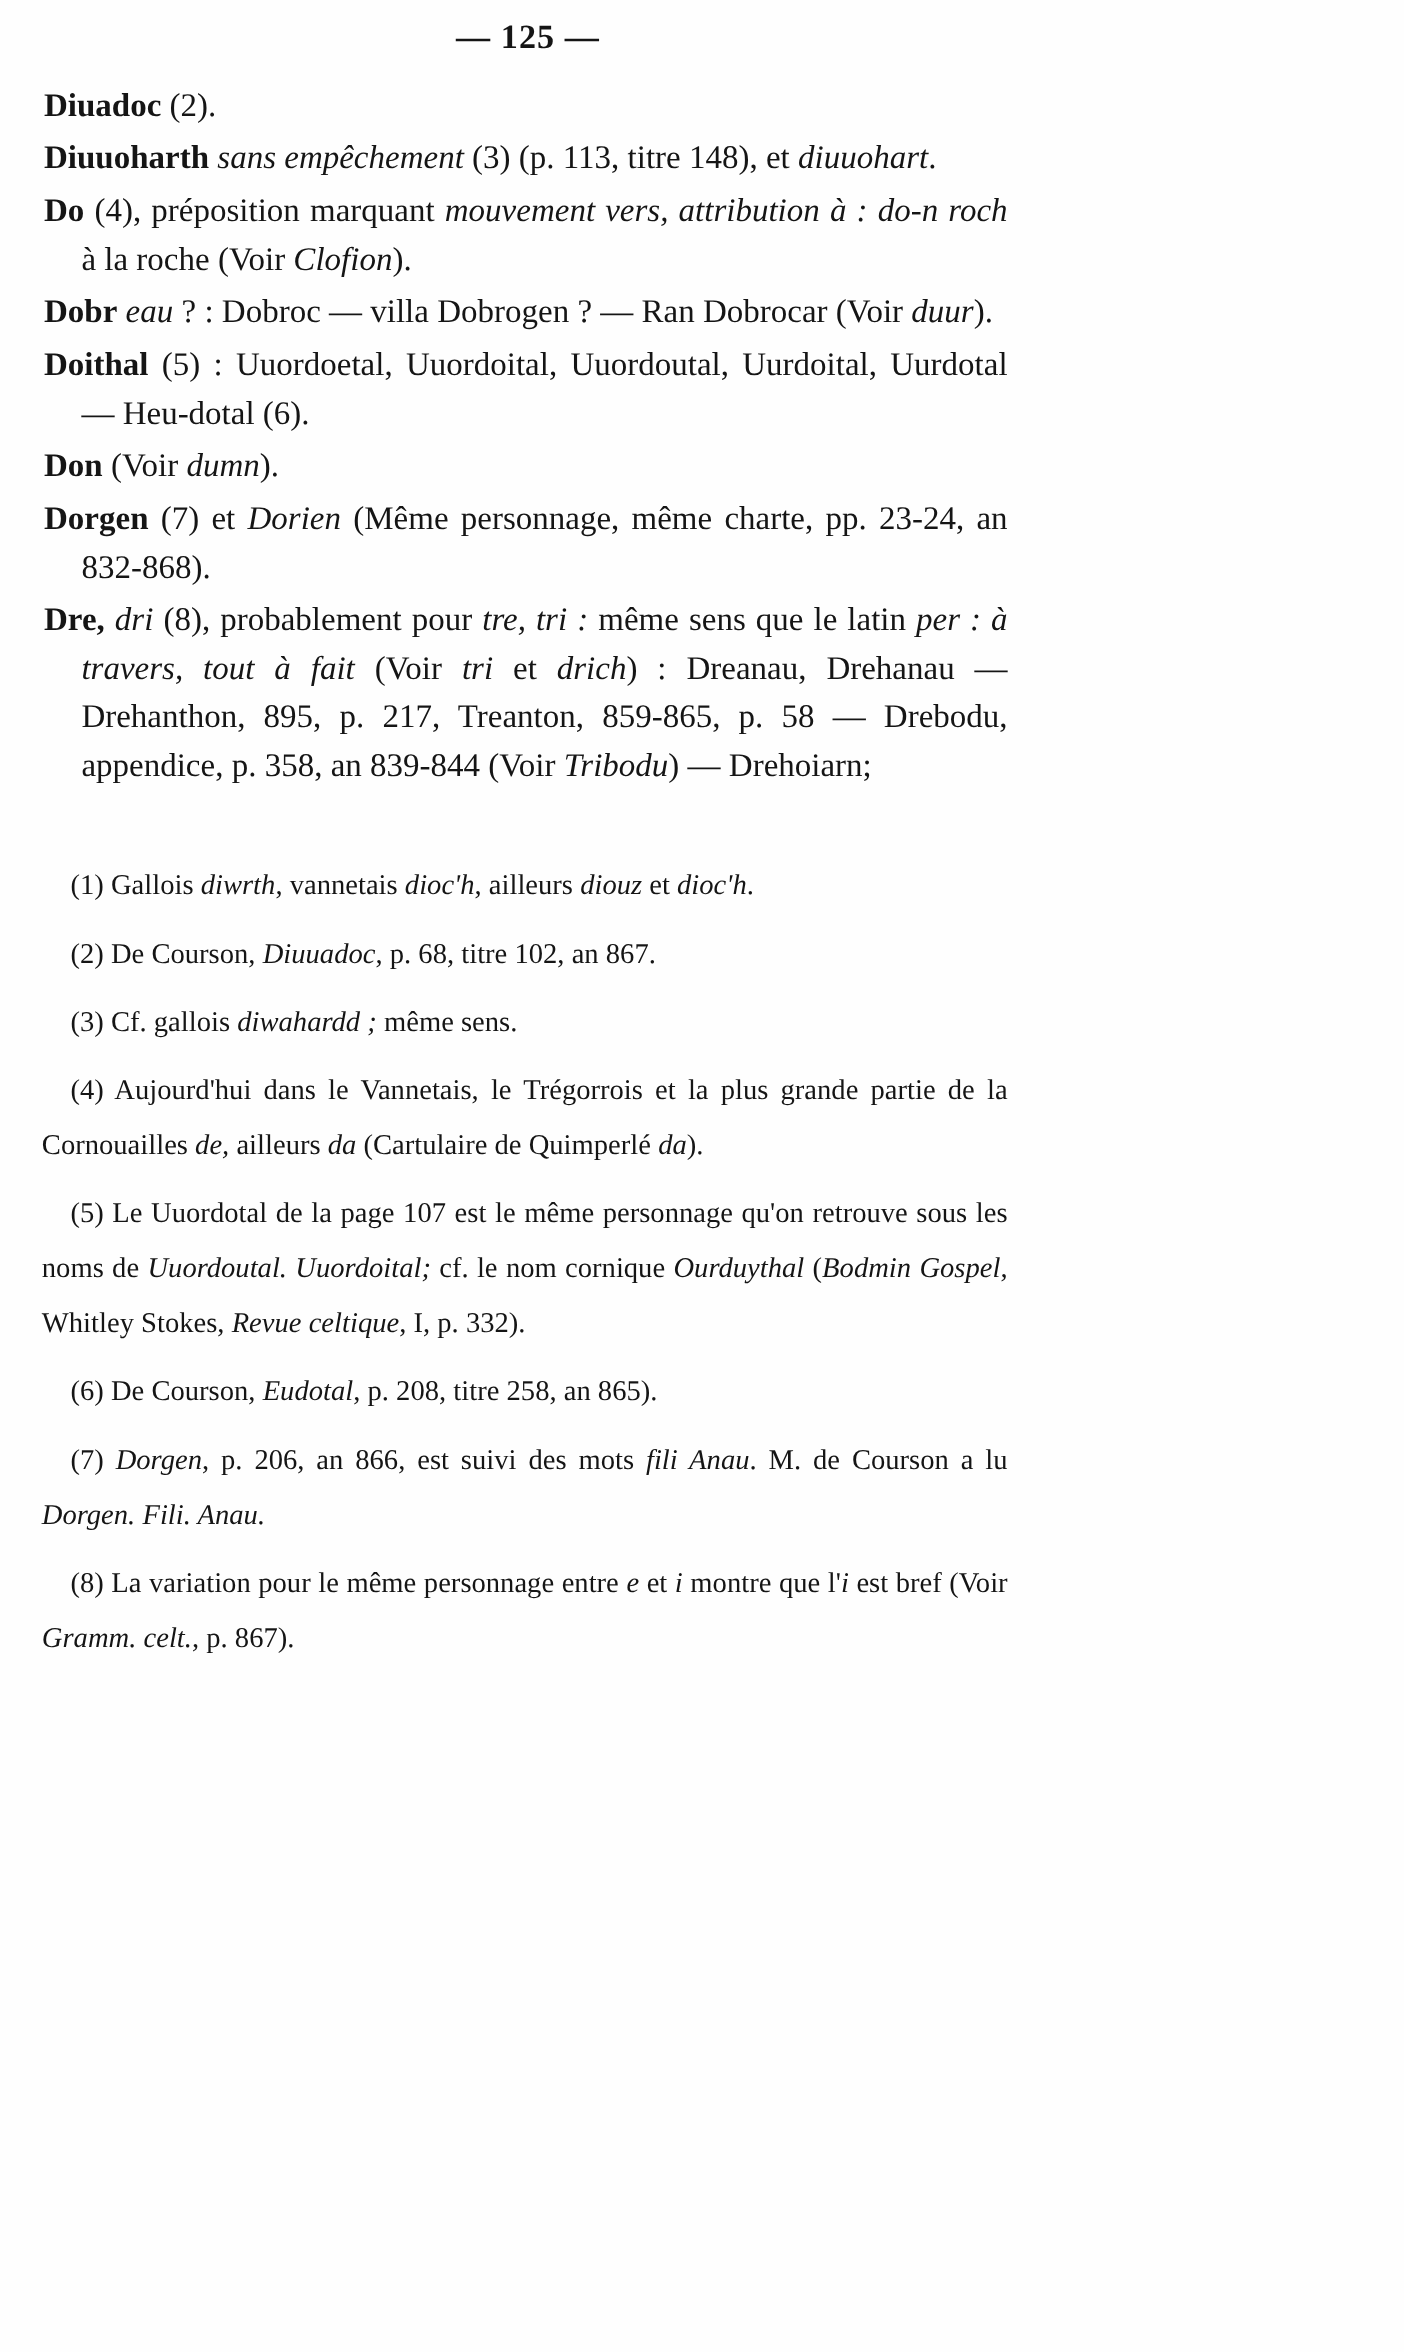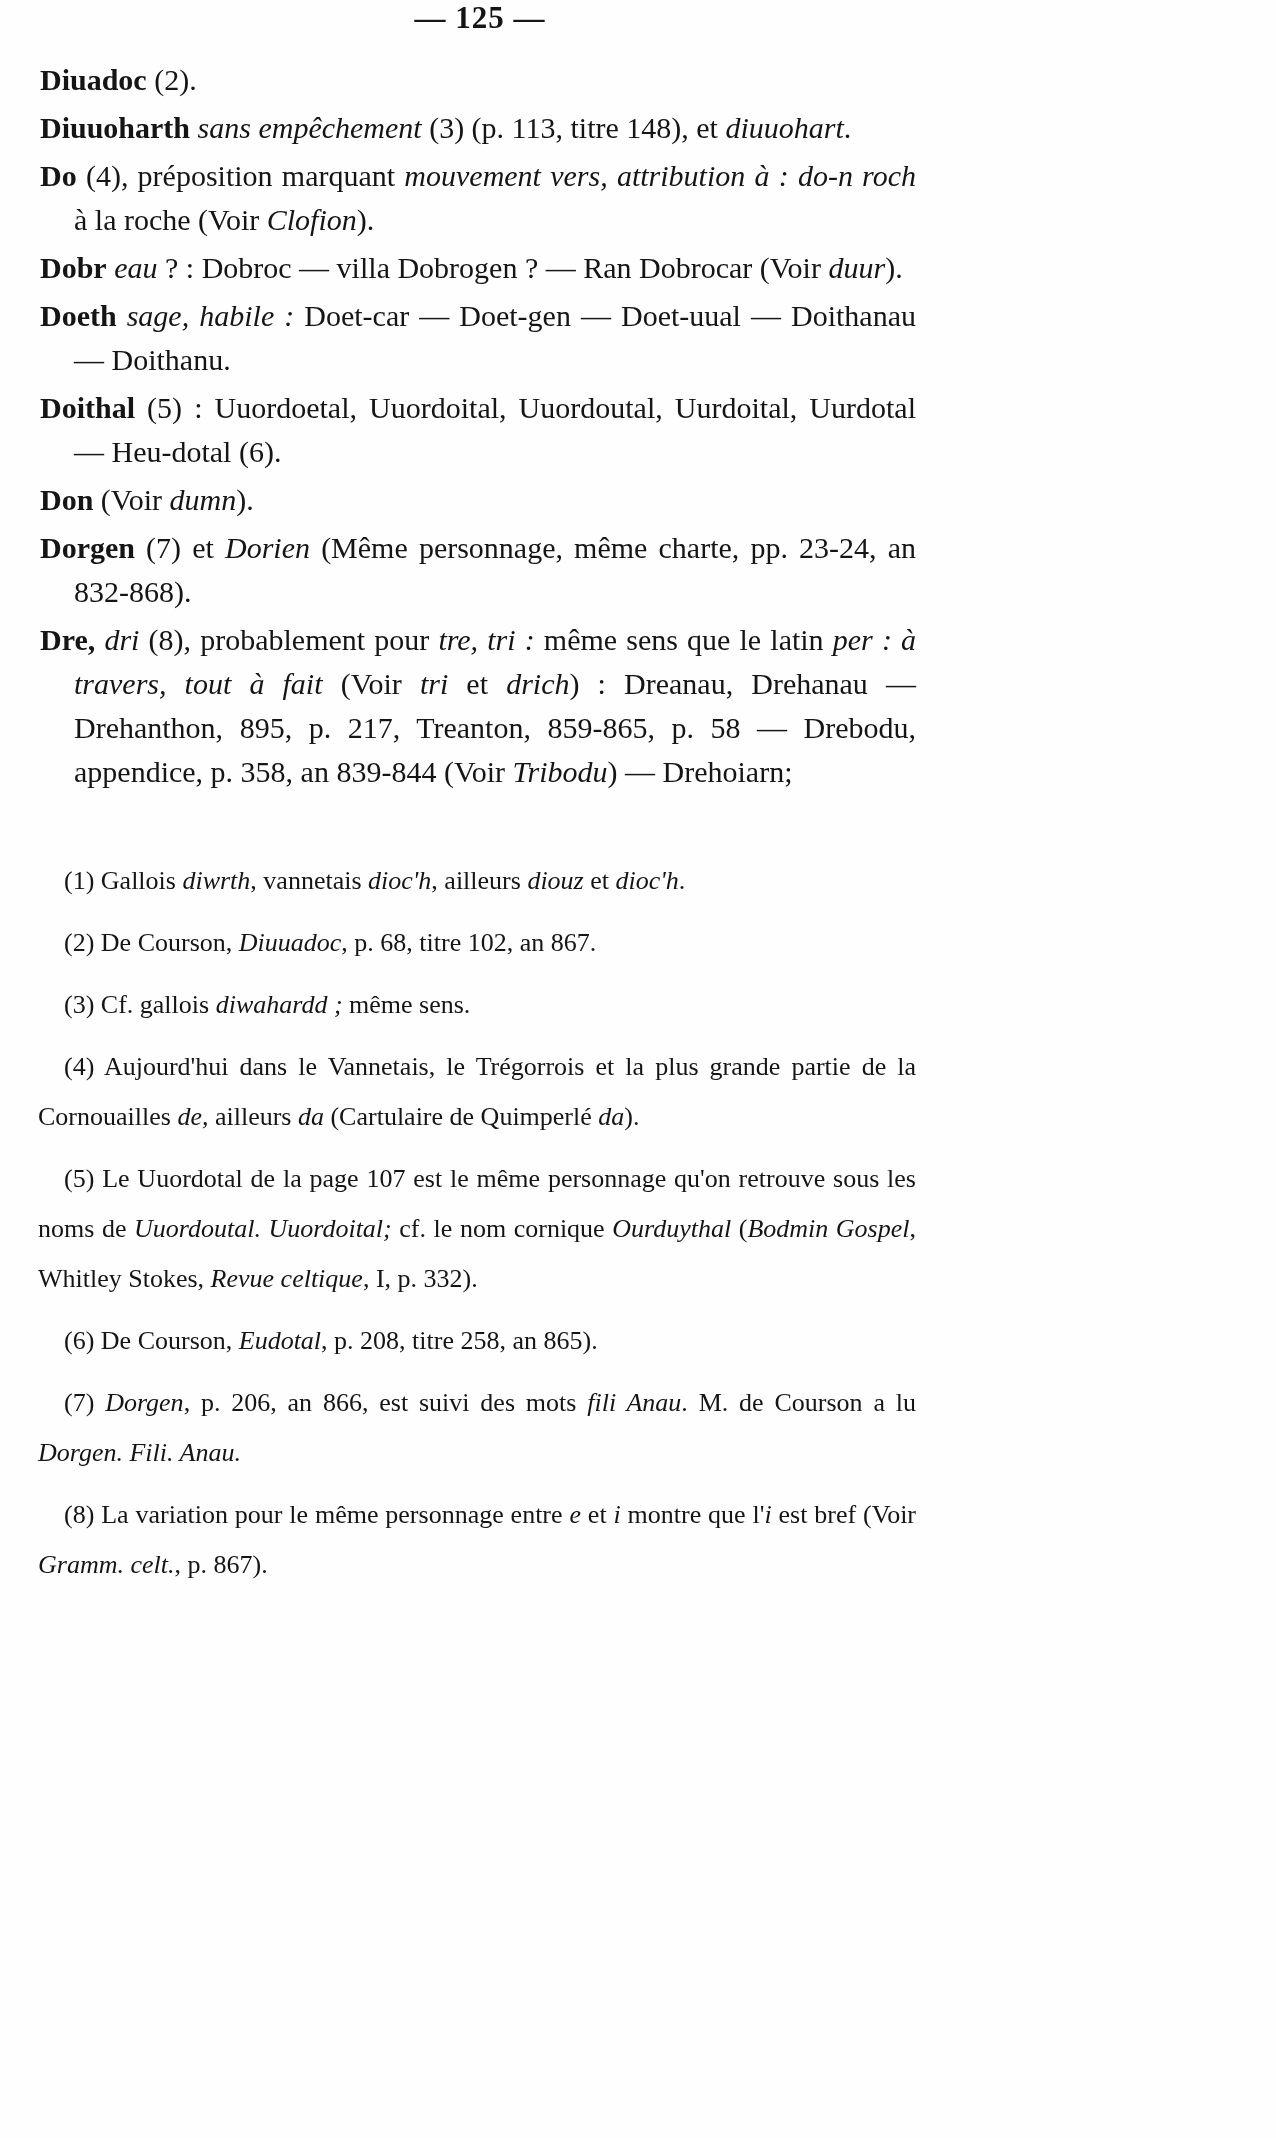--- a/index.html
+++ b/index.html
@@ -10,20 +10,21 @@
   .page {
     position: relative;
     width: 1276px;
     height: 2138px;
     margin: 0 auto;
     background: #fefefe;
     color: #151515;
     font-family: "Liberation Serif", "DejaVu Serif", serif;
     overflow: hidden;
     box-sizing: border-box;
+    padding-top: 16px;
   }
   .page-header {
     width: 880px;
     margin-left: 40px;
     text-align: center;
     font-size: 31px;
     font-weight: 700;
     letter-spacing: 1px;
   }
   .entries {
@@ -57,21 +58,20 @@
 <body>
 
 <div class="page">
   <div class="page-header">— 125 —</div>
 
   <div class="entries">
       <p class="entry"><span class="seg-b">Diuadoc</span><span class="seg-n"> (2).</span></p>
       <p class="entry"><span class="seg-b">Diuuoharth</span><span class="seg-i"> sans empêchement</span><span class="seg-n"> (3) (p. 113, titre 148), et </span><span class="seg-i">diuuohart</span><span class="seg-n">.</span></p>
       <p class="entry"><span class="seg-b">Do</span><span class="seg-n"> (4), préposition marquant </span><span class="seg-i">mouvement vers, attribution à : do-n roch</span><span class="seg-n"> à la roche (Voir </span><span class="seg-i">Clofion</span><span class="seg-n">).</span></p>
       <p class="entry"><span class="seg-b">Dobr</span><span class="seg-i"> eau</span><span class="seg-n"> ? : Dobroc — villa Dobrogen ? — Ran Dobrocar (Voir </span><span class="seg-i">duur</span><span class="seg-n">).</span></p>
-      <p class="entry"><span class="seg-b">Doeth</span><span class="seg-i"> sage, habile :</span><span class="seg-n"> Doet-car — Doet-gen — Doet-uual — Doithanau — Doithanu.</span></p>
       <p class="entry"><span class="seg-b">Doithal</span><span class="seg-n"> (5) : Uuordoetal, Uuordoital, Uuordoutal, Uurdoital, Uurdotal — Heu-dotal (6).</span></p>
       <p class="entry"><span class="seg-b">Don</span><span class="seg-n"> (Voir </span><span class="seg-i">dumn</span><span class="seg-n">).</span></p>
       <p class="entry"><span class="seg-b">Dorgen</span><span class="seg-n"> (7) et </span><span class="seg-i">Dorien</span><span class="seg-n"> (Même personnage, même charte, pp. 23-24, an 832-868).</span></p>
       <p class="entry"><span class="seg-b">Dre,</span><span class="seg-i"> dri</span><span class="seg-n"> (8), probablement pour </span><span class="seg-i">tre, tri :</span><span class="seg-n"> même sens que le latin </span><span class="seg-i">per : à travers, tout à fait</span><span class="seg-n"> (Voir </span><span class="seg-i">tri</span><span class="seg-n"> et </span><span class="seg-i">drich</span><span class="seg-n">) : Dreanau, Drehanau — Drehanthon, 895, p. 217, Treanton, 859-865, p. 58 — Drebodu, appendice, p. 358, an 839-844 (Voir </span><span class="seg-i">Tribodu</span><span class="seg-n">) — Drehoiarn;</span></p>
     </div>
 
   <div class="footnotes">
       <p class="footnote"><span class="seg-n">(1) Gallois </span><span class="seg-i">diwrth</span><span class="seg-n">, vannetais </span><span class="seg-i">dioc'h</span><span class="seg-n">, ailleurs </span><span class="seg-i">diouz</span><span class="seg-n"> et </span><span class="seg-i">dioc'h</span><span class="seg-n">.</span></p>
       <p class="footnote"><span class="seg-n">(2) De Courson, </span><span class="seg-i">Diuuadoc</span><span class="seg-n">, p. 68, titre 102, an 867.</span></p>
       <p class="footnote"><span class="seg-n">(3) Cf. gallois </span><span class="seg-i">diwahardd ;</span><span class="seg-n"> même sens.</span></p>

